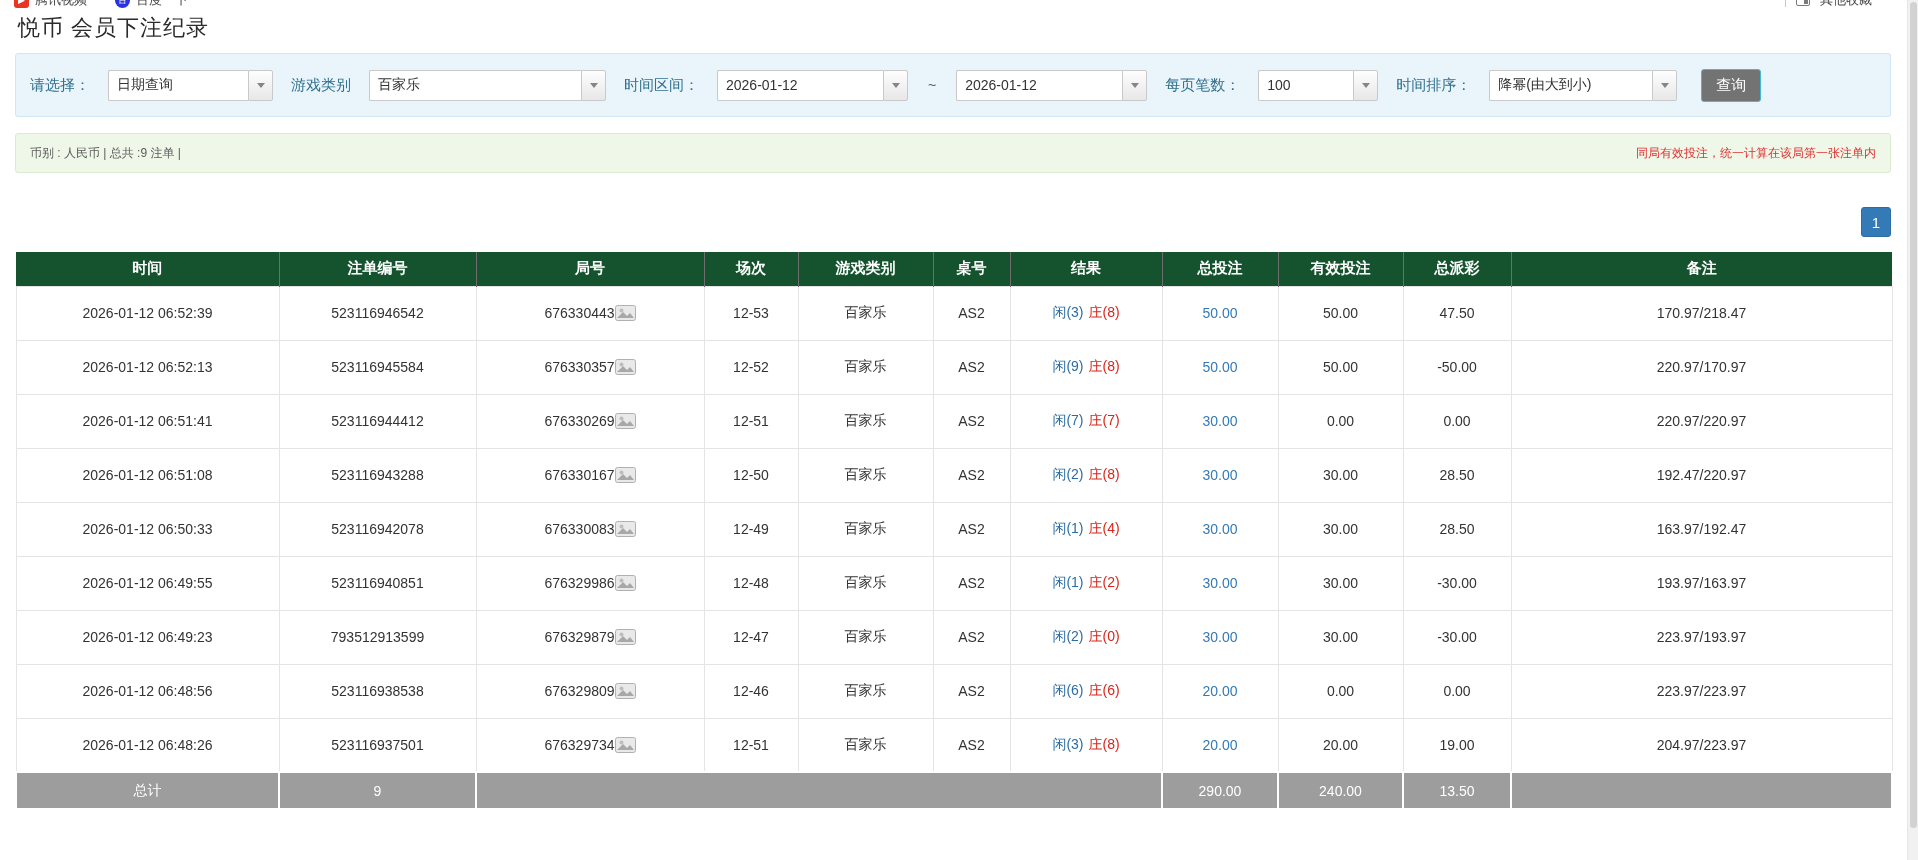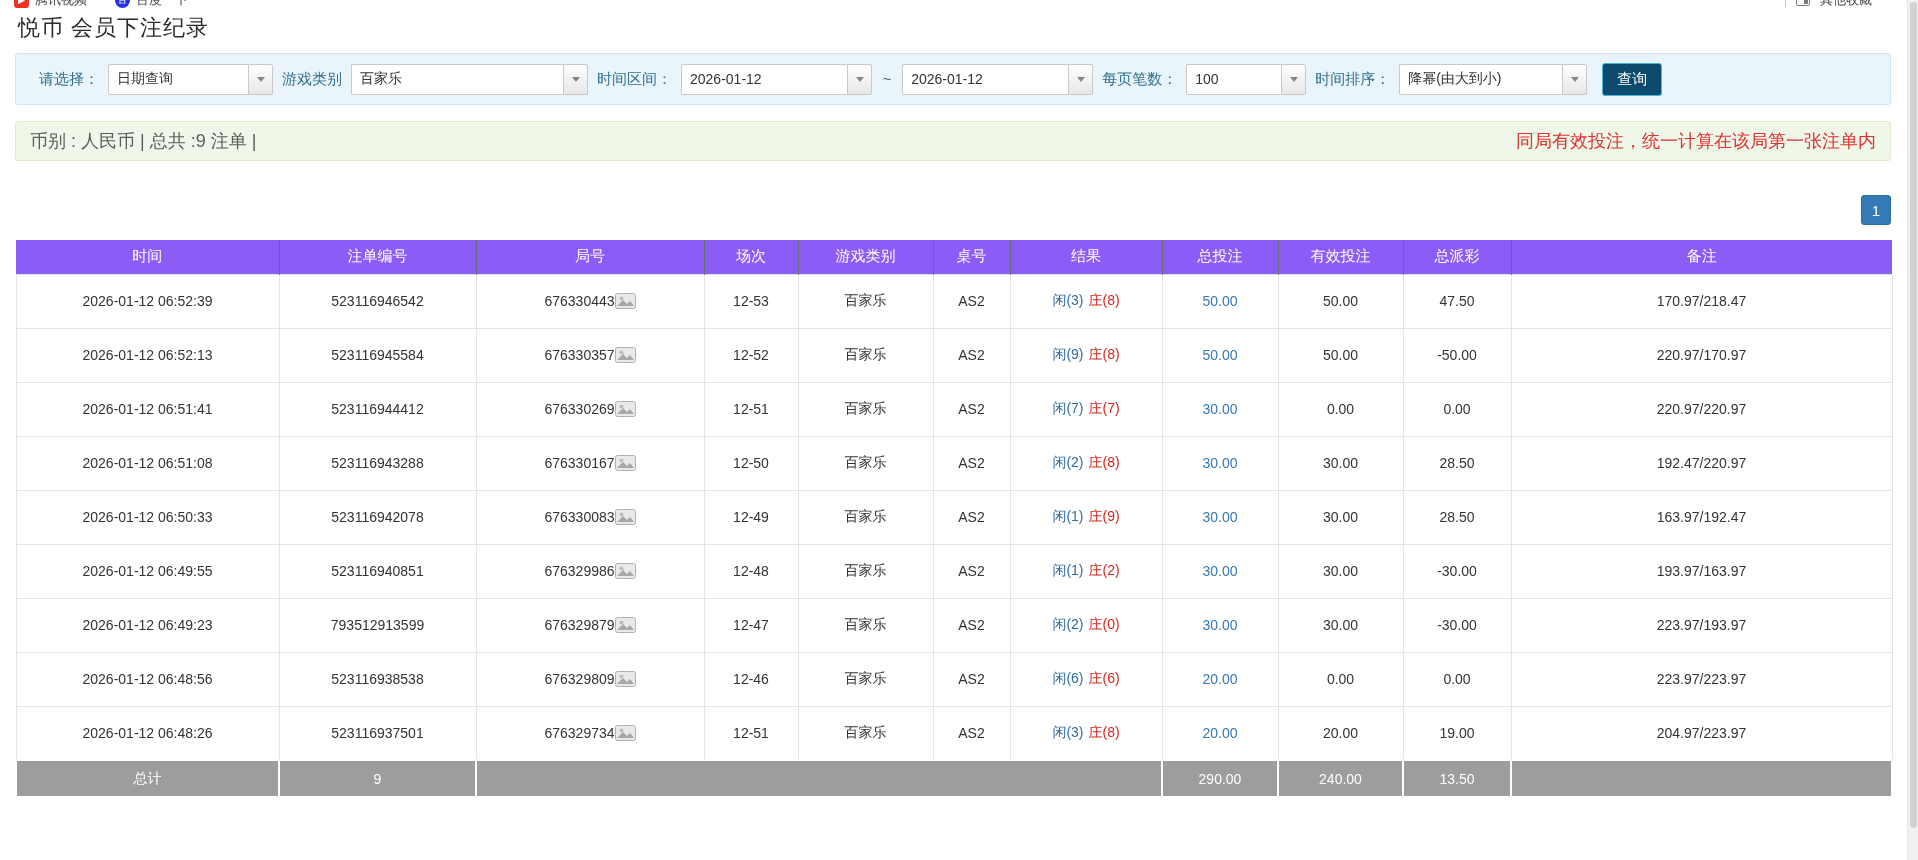--- a/index.html
+++ b/index.html
@@ -23,21 +23,21 @@
   .panel-icon { width: 14px; height: 12px; border: 1.5px solid #7a7a7a; border-radius: 2px; position: relative; }
   .panel-icon::after { content:""; position: absolute; right: 1px; top: 1px; bottom: 1px; width: 4px; background: #7a7a7a; }
 
   
   .page { padding: 0 27px 0 15px; }
   .page-title { font-size: 22px; font-weight: 500; color: #2b2b2b; margin: 2px 0 10px 3px; letter-spacing: 1px; }
 
   
   .filter-panel {
     background: #e9f5fb; border: 1px solid #cde7f3; border-radius: 3px;
-    height: 52px; display: flex; align-items: center; padding: 0 23px; gap: 9px;
+    height: 64px; display: flex; align-items: center; padding: 0 14px; gap: 18px;
   }
   .f-label { color: #31708f; font-size: 15px; white-space: nowrap; }
   .combo { display: flex; height: 31px; }
   .combo input {
     border: 1px solid #c9c9c9; border-right: none; background: #fff;
     padding: 0 8px; font-size: 14px; color: #333; outline: none;
     border-radius: 2px 0 0 2px; font-family: inherit;
   }
   .arrow-btn {
     width: 25px; border: 1px solid #c9c9c9; background: linear-gradient(#fefefe, #e7e7e7);
@@ -45,46 +45,46 @@
     border-radius: 0 2px 2px 0; cursor: pointer;
   }
   .arrow-btn::after { content: ""; border: 4px solid transparent; border-top: 5px solid #858585; margin-top: 5px; }
   .w-select { width: 140px; }
   .w-game { width: 212px; }
   .w-date { width: 166px; }
   .w-size { width: 95px; }
   .w-sort { width: 163px; }
   .tilde { color: #555; font-size: 14px; padding: 0 2px; }
   .search-btn {
-    background: #0c4a6e; border: 1px solid #46b8da; color: #fff;
+    background: #737373; border: 1px solid #46b8da; color: #fff;
     font-size: 15px; padding: 0 14px; height: 33px; border-radius: 3px; cursor: pointer; margin-left: 6px;
     font-family: inherit;
     text-align: center;
   }
 
   
   .info-bar {
     margin-top: 16px; background: #eff7e9; border: 1px solid #dcead0; border-radius: 3px;
     height: 40px; display: flex; align-items: center; justify-content: space-between;
-    padding: 0 14px; font-size: 18px;
+    padding: 0 14px; font-size: 12px;
   }
   .info-left { color: #5c5c5c; }
   .info-right { color: #e03030; }
 
   
   .pagination { display: flex; justify-content: flex-end; margin: 34px 0 15px; }
   .page-btn {
     min-width: 30px; height: 30px; background: #337ab7; border: 1px solid #2e6da4;
     color: #fff; font-size: 15px; border-radius: 3px; cursor: pointer; font-family: inherit;
   }
 
   
   table { width: 100%; border-collapse: collapse; table-layout: fixed; }
   thead th {
-    background: #8b5cf6; color: #fff; font-size: 15px; font-weight: normal;
+    background: #14532d; color: #fff; font-size: 15px; font-weight: bold;
     height: 34px; border-right: 1px solid #6e6e6e; text-align: center;
   }
   thead th:last-child { border-right: none; }
   tbody.rows td {
     height: 54px; text-align: center; font-size: 14px; color: #333;
     border: 1px solid #e4e4e4; background: #fff; overflow: hidden; white-space: nowrap;
   }
   .round-cell-inner { display: inline-flex; align-items: center; }
   .round-icon { display: inline-flex; cursor: pointer; }
   .bet-link { color: #337ab7; text-decoration: none; cursor: pointer; }
@@ -332,21 +332,21 @@
             <circle cx="6.5" cy="5.5" r="2" fill="#bdbdbd"></circle>
             <path d="M2 13 L8 7 L12 11 L15 8 L19 13 Z" fill="#a8a8a8"></path>
           </svg>
         </span>
       </span>
     </td>
     <td>12-49</td>
     <td>百家乐</td>
     <td>AS2</td>
     <td>
-      <span class="result-player">闲(1)</span><span class="result-banker">庄(9)</span>
+      <span class="result-player">闲(1)</span><span class="result-banker">庄(4)</span>
     </td>
     <td>
       <a class="bet-link">30.00</a>
     </td>
     <td>30.00</td>
     <td>28.50</td>
     <td>163.97/192.47</td>
   </tr>
 
   <tr>

